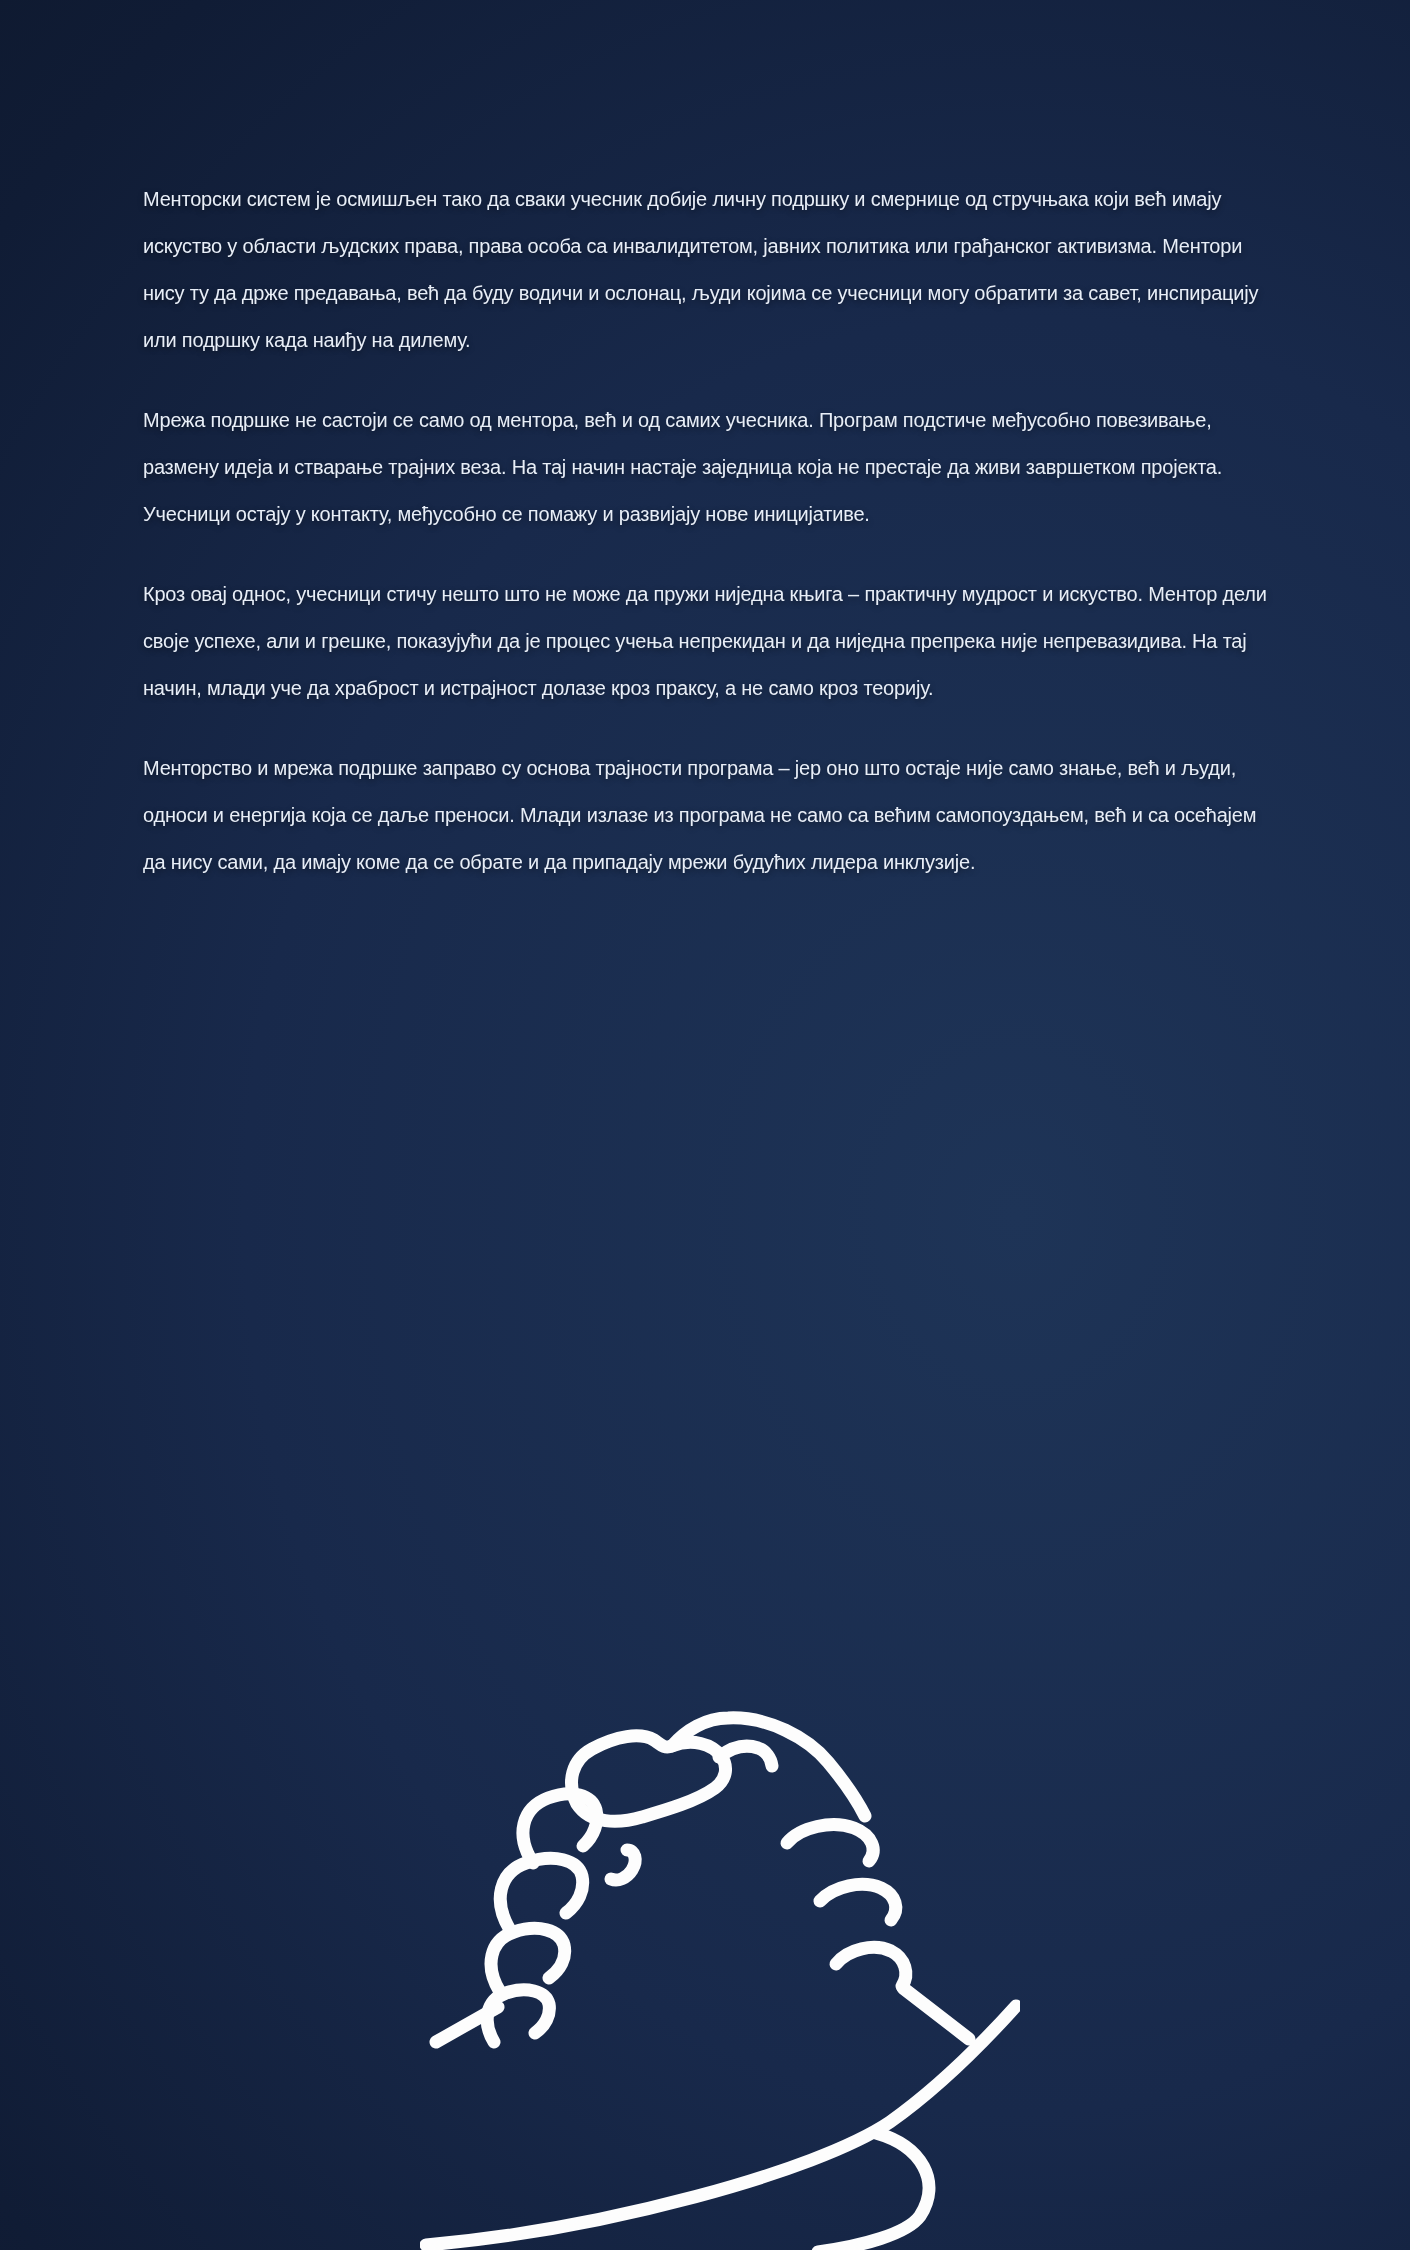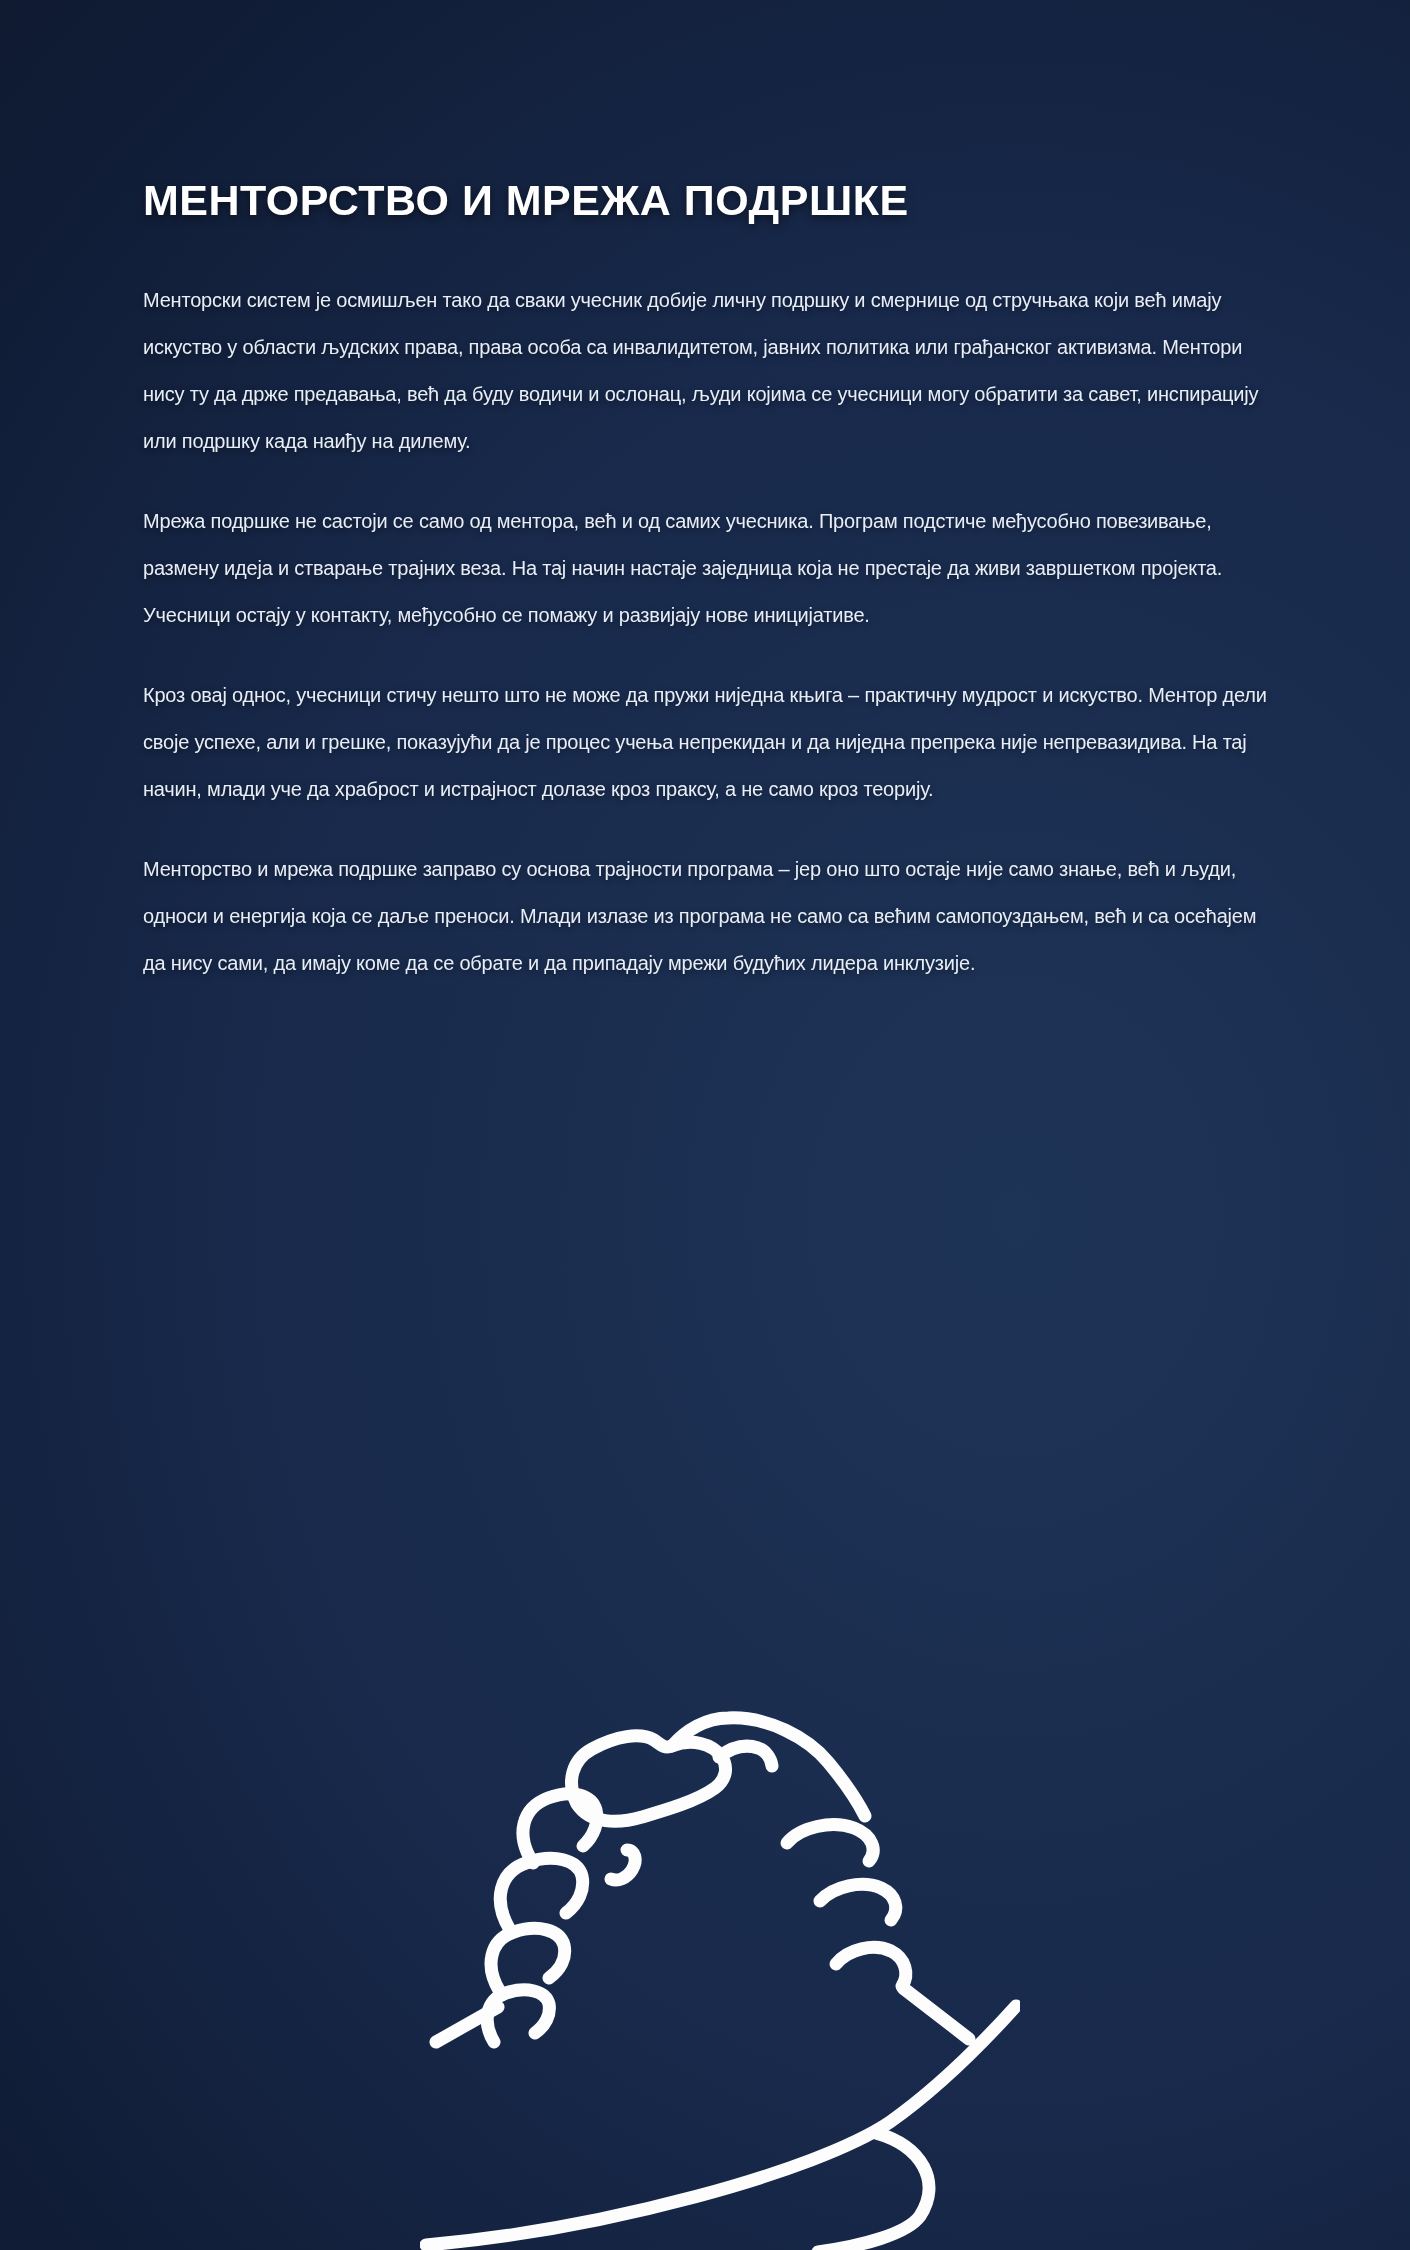--- a/index.html
+++ b/index.html
@@ -55,21 +55,20 @@
     stroke: #fdfdfd;
     stroke-width: 13;
     stroke-linecap: round;
     stroke-linejoin: round;
   }
 </style>
 </head>
 <body>
 
 <div class="content">
-  <h1 class="page-title">МЕНТОРСТВО И МРЕЖА ПОДРШКЕ</h1>
 
   <p class="body-para">Менторски систем је осмишљен тако да сваки учесник добије личну подршку и смернице од стручњака који већ имају искуство у области људских права, права особа са инвалидитетом, јавних политика или грађанског активизма. Ментори нису ту да држе предавања, већ да буду водичи и ослонац, људи којима се учесници могу обратити за савет, инспирацију или подршку када наиђу на дилему.</p>
   <p class="body-para">Мрежа подршке не састоји се само од ментора, већ и од самих учесника. Програм подстиче међусобно повезивање, размену идеја и стварање трајних веза. На тај начин настаје заједница која не престаје да живи завршетком пројекта. Учесници остају у контакту, међусобно се помажу и развијају нове иницијативе.</p>
   <p class="body-para">Кроз овај однос, учесници стичу нешто што не може да пружи ниједна књига – практичну мудрост и искуство. Ментор дели своје успехе, али и грешке, показујући да је процес учења непрекидан и да ниједна препрека није непревазидива. На тај начин, млади уче да храброст и истрајност долазе кроз праксу, а не само кроз теорију.</p>
   <p class="body-para">Менторство и мрежа подршке заправо су основа трајности програма – јер оно што остаје није само знање, већ и људи, односи и енергија која се даље преноси. Млади излазе из програма не само са већим самопоуздањем, већ и са осећајем да нису сами, да имају коме да се обрате и да припадају мрежи будућих лидера инклузије.</p>
 </div>
 
 <div class="illustration">
   <svg viewBox="0 0 600 550" xmlns="http://www.w3.org/2000/svg">
 

